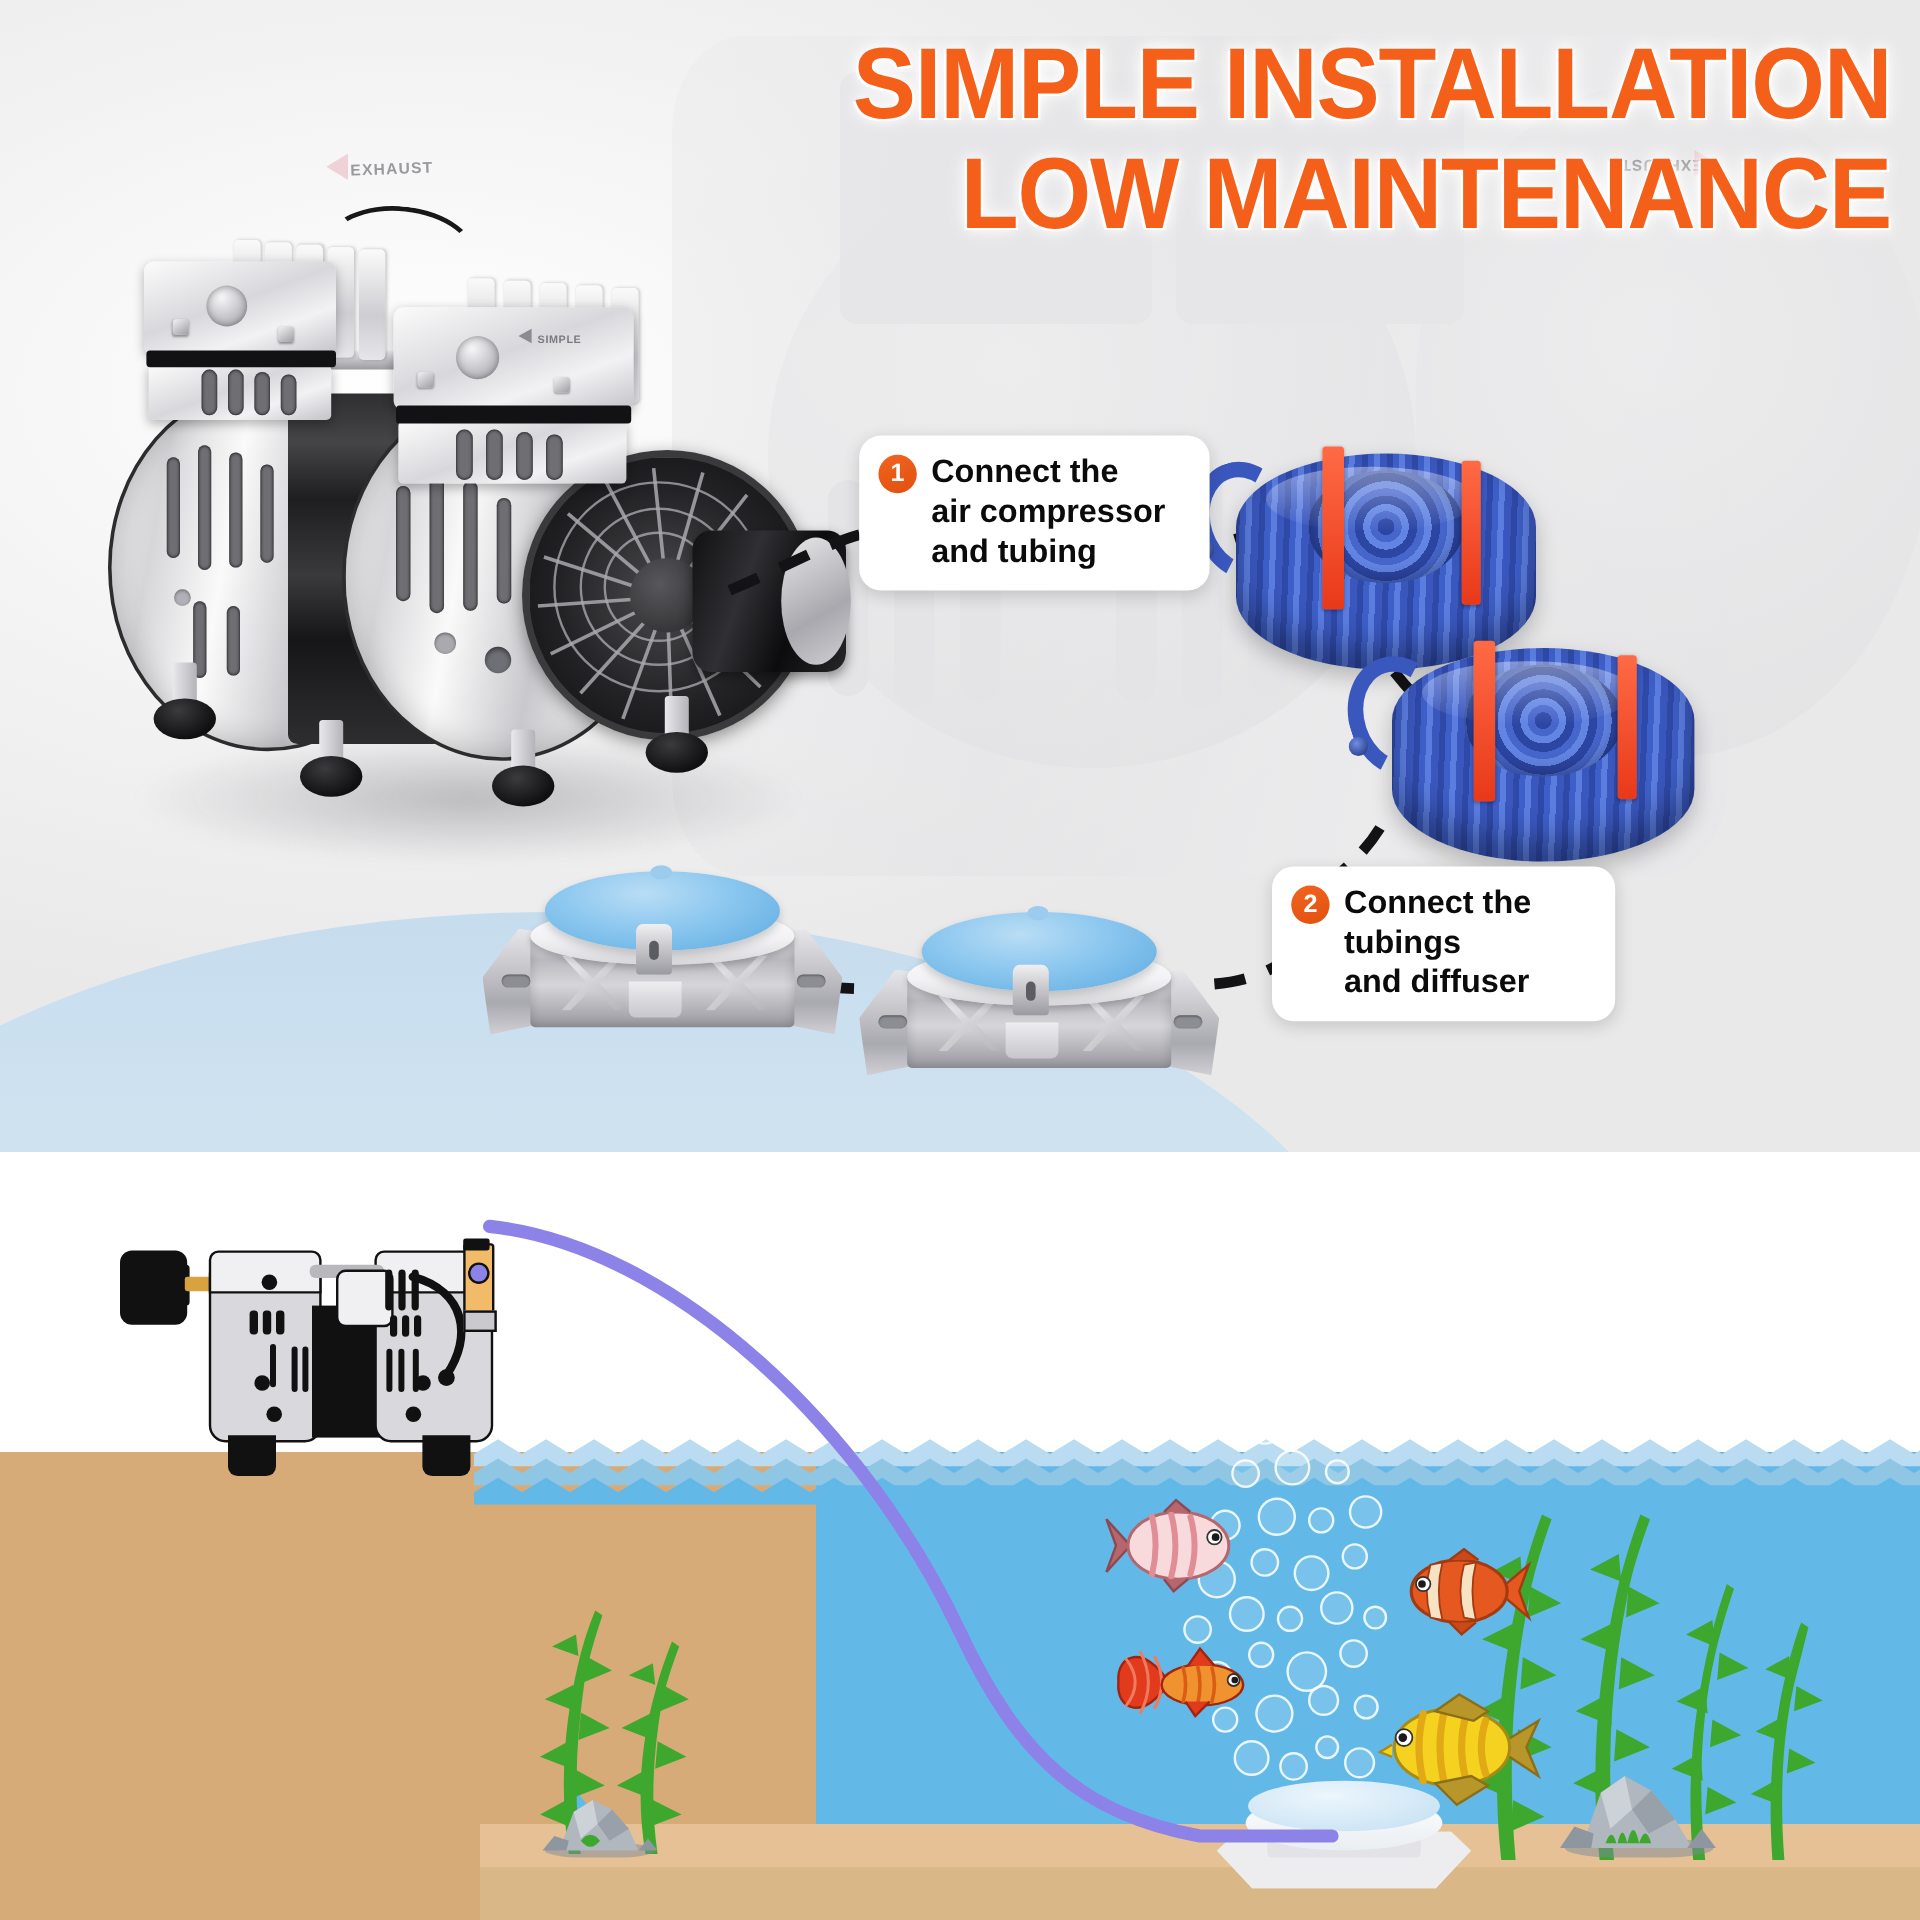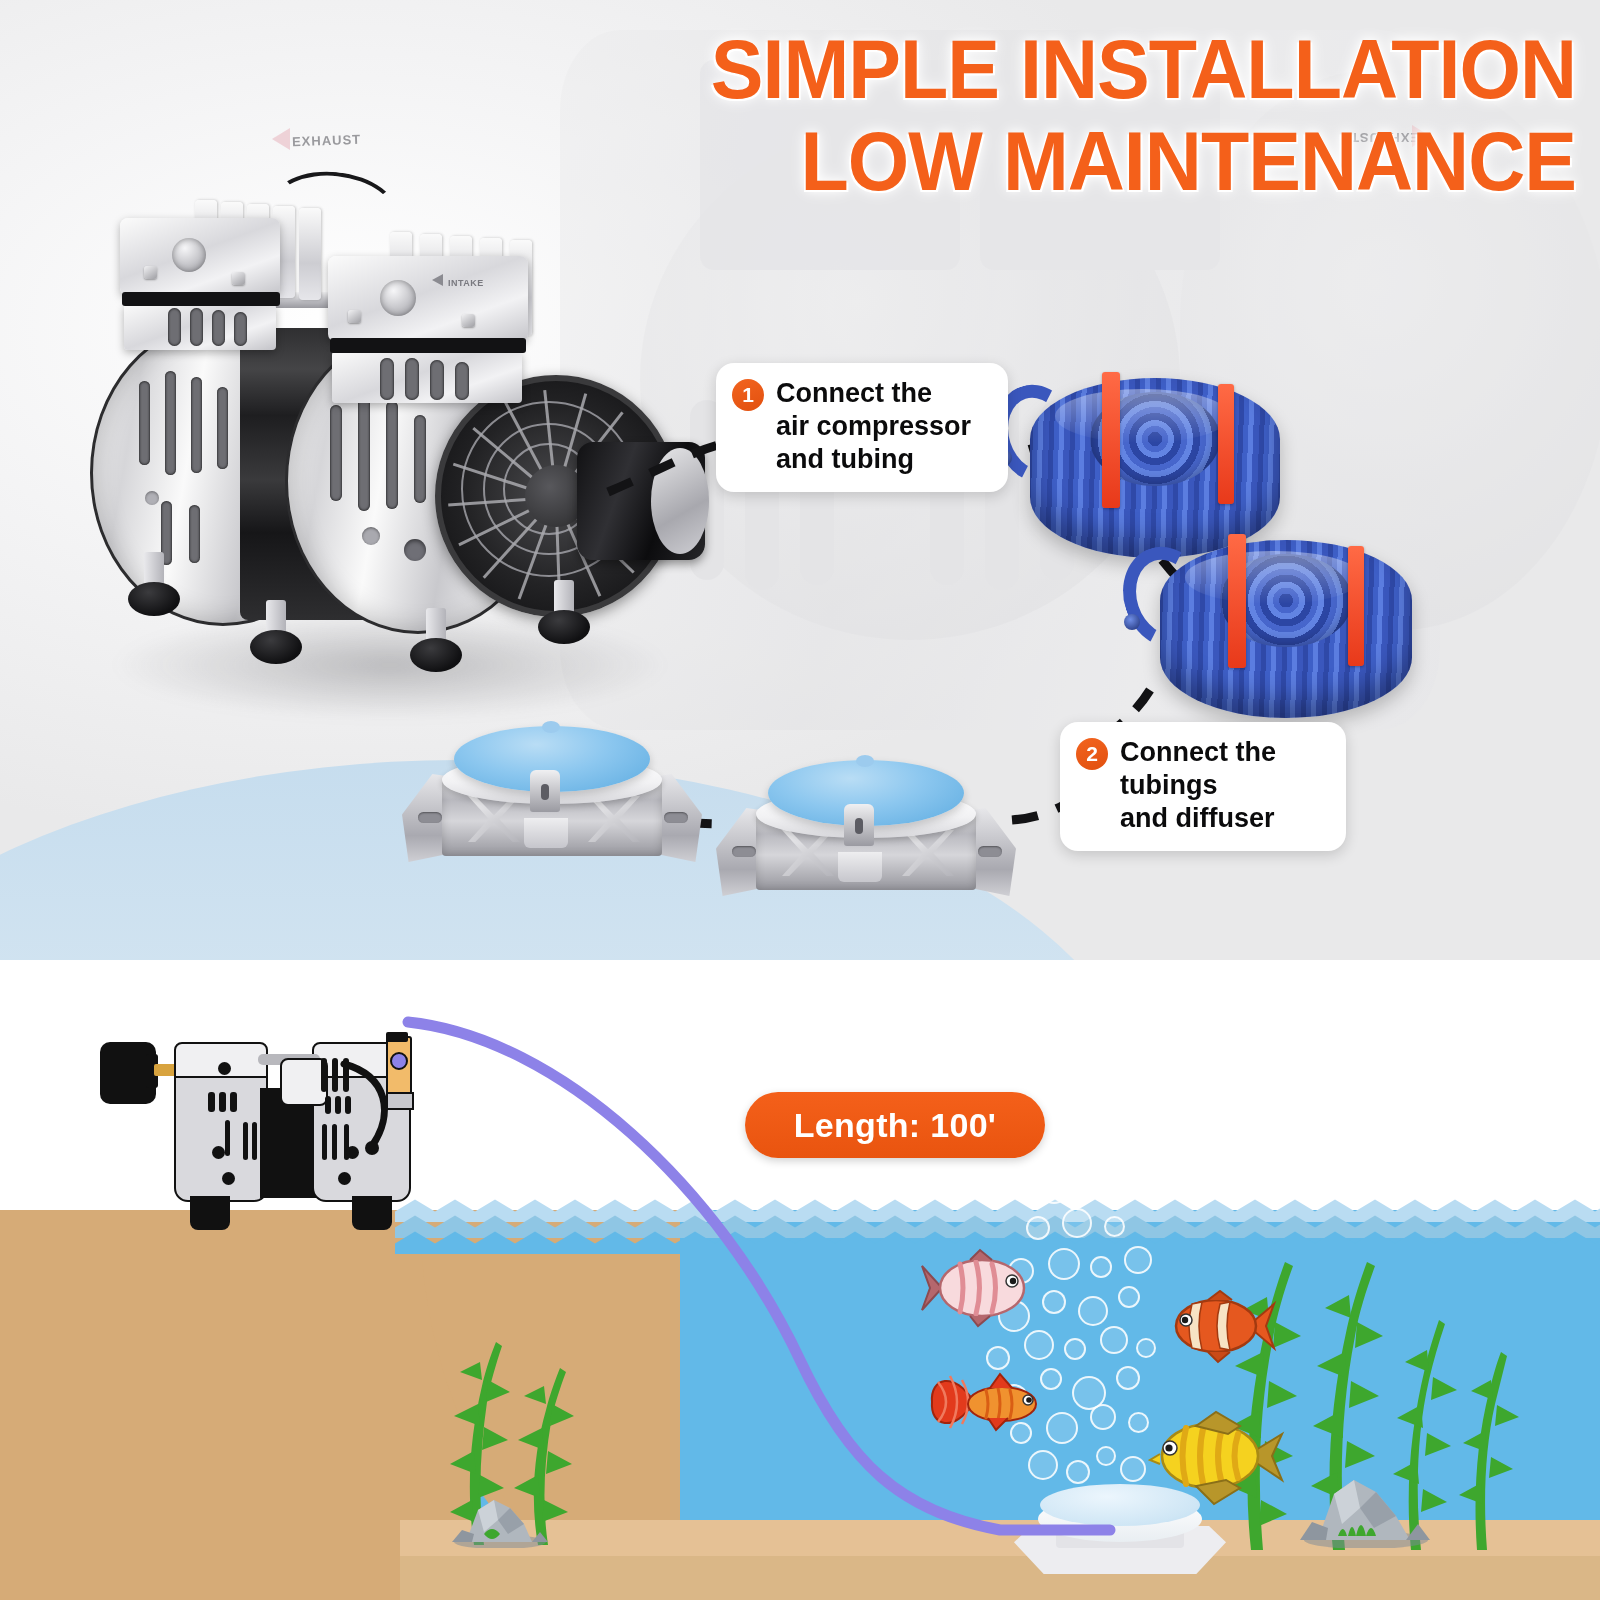--- a/index.html
+++ b/index.html
@@ -371,21 +371,21 @@
       <div class="valveblk" style="left:250px;top:158px;width:196px;height:15px;"></div>
       <div class="head" style="left:252px;top:171px;width:190px;height:52px;border-radius:4px;"></div>
       <div class="portcyl" style="left:300px;top:100px;width:36px;height:36px;"></div>
       <div class="bolt" style="left:268px;top:130px;"></div>
       <div class="bolt" style="left:382px;top:134px;"></div>
       <div class="slotv" style="left:300px;top:178px;width:14px;height:42px;z-index:9;"></div>
       <div class="slotv" style="left:325px;top:178px;width:14px;height:42px;z-index:9;"></div>
       <div class="slotv" style="left:350px;top:180px;width:14px;height:40px;z-index:9;"></div>
       <div class="slotv" style="left:375px;top:182px;width:14px;height:38px;z-index:9;"></div>
 
-      <div class="intake-lbl" style="left:368px;top:98px;">INTAKE</div>
+      <div class="intake-lbl" style="left:368px;top:98px;">SIMPLE</div>
       <div style="position:absolute;left:352px;top:94px;z-index:11;width:0;height:0;
                   border-top:6px solid transparent;border-bottom:6px solid transparent;border-right:11px solid #8b8b91;"></div>
 
       <div class="muffler"></div>
 
       <div class="cable" style="left:190px;top:-8px;width:120px;height:70px;transform:rotate(6deg);"></div>
 
       <div class="foot" style="left:48px;top:372px;">
         <div class="stem"></div>
           <div class="pad"></div>
@@ -709,16 +709,13 @@
       <ellipse cx="62" cy="46" rx="48" ry="32" fill="#f5d21f" stroke="#a98a14" stroke-width="2.5"></ellipse>
       <path d="M38,18 q-7,28 0,56 M56,14 q-8,32 0,64 M74,18 q-8,28 0,56 M90,24 q-7,22 0,44" stroke="#e0a915" stroke-width="6" fill="none" stroke-linecap="round"></path>
       <path d="M48,16 L68,2 L92,16 L80,24 Z" fill="#b8962a" stroke="#8a6f18" stroke-width="2"></path>
       <path d="M48,76 L66,94 L92,78 L78,70 Z" fill="#b8962a" stroke="#8a6f18" stroke-width="2"></path>
       <circle cx="22" cy="38" r="7" fill="#fff" stroke="#333" stroke-width="1.5"></circle>
       <circle cx="21" cy="38" r="3.6" fill="#1a1a1a"></circle>
       <path d="M12,44 L2,50 L12,54" fill="#f5d21f" stroke="#a98a14" stroke-width="2"></path>
     </svg>
   </div>
 
-  <div class="lenbadge">
-    <span>Length: 100'</span>
-  </div>
 </div>
 
 </body></html>

